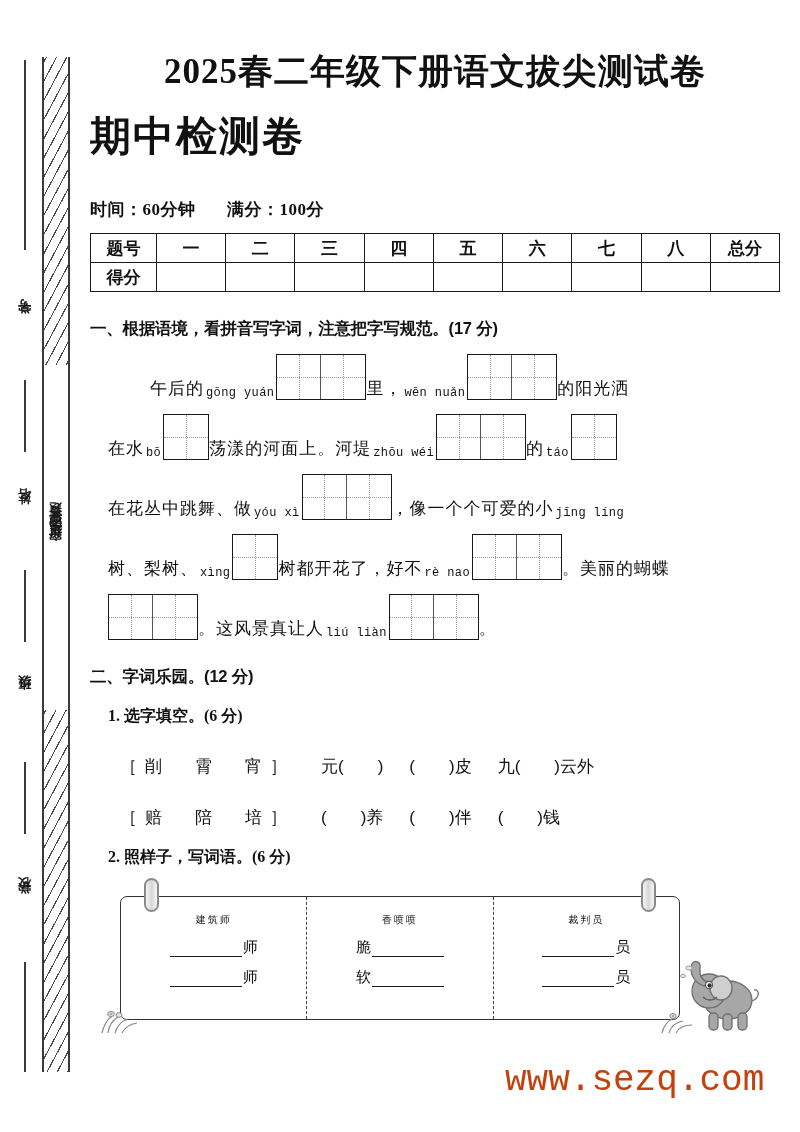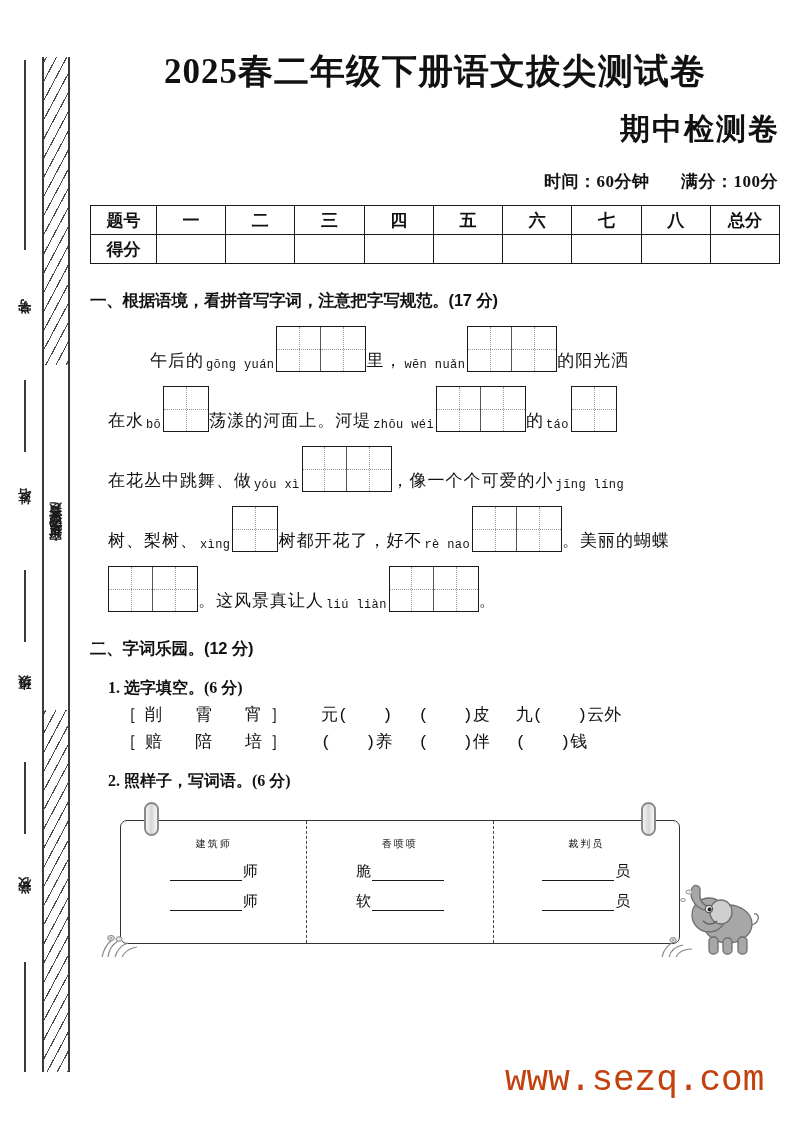--- a/index.html
+++ b/index.html
@@ -66,32 +66,32 @@
   #title-main {
     text-align: center;
     font-family: "Liberation Serif", "DejaVu Serif", serif;
     font-weight: 700;
     font-size: 35px;
     letter-spacing: 1px;
     margin: 18px 0 0 0;
     white-space: nowrap;
   }
   #title-sub {
-    text-align: right;
+    text-align: left;
     font-family: "Liberation Serif", "DejaVu Serif", serif;
     font-weight: 700;
-    font-size: 30px;
+    font-size: 41px;
     letter-spacing: 2px;
     margin: 14px 0 0 0;
   }
   #exam-meta {
-    text-align: right;
+    text-align: left;
     font-size: 17px;
     font-weight: 600;
-    margin-top: 20px;
+    margin-top: 34px;
     padding-right: 2px;
     letter-spacing: 0.5px;
   }
   #exam-meta .gap { display: inline-block; width: 22px; }
 
   
   #score-table {
     width: 100%;
     border-collapse: collapse;
     margin-top: 12px;
@@ -162,23 +162,23 @@
     border-top: 1px dotted #999;
   }
   .tzg .cell::after {
     content: "";
     position: absolute; top: 0; bottom: 0; left: 50%;
     border-left: 1px dotted #999;
   }
 
   
   .pick-row {
-    font-family: Liberation Mono, monospace;
+    font-family: Liberation Sans, sans-serif;
     font-size: 17px;
-    margin-top: 4px;
+    margin-top: 28px;
     padding-left: 30px;
     letter-spacing: 1px;
     white-space: nowrap;
   }
   .pick-row .bracket { letter-spacing: 8px; }
   .pick-row .blank-paren { letter-spacing: 0; }
   .pick-row .gapwide { display: inline-block; width: 26px; }
 
   
   #notepad-wrap {

